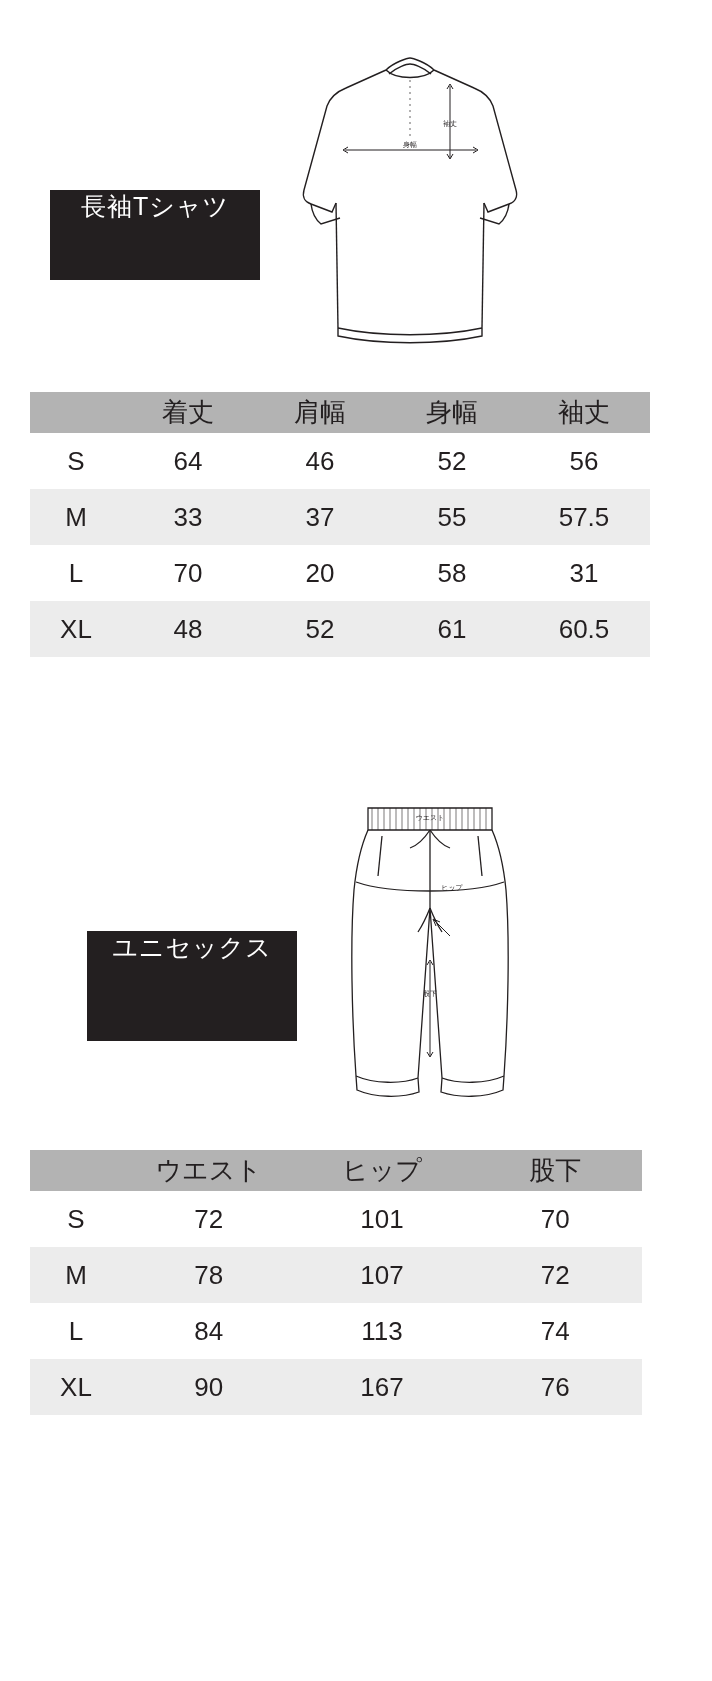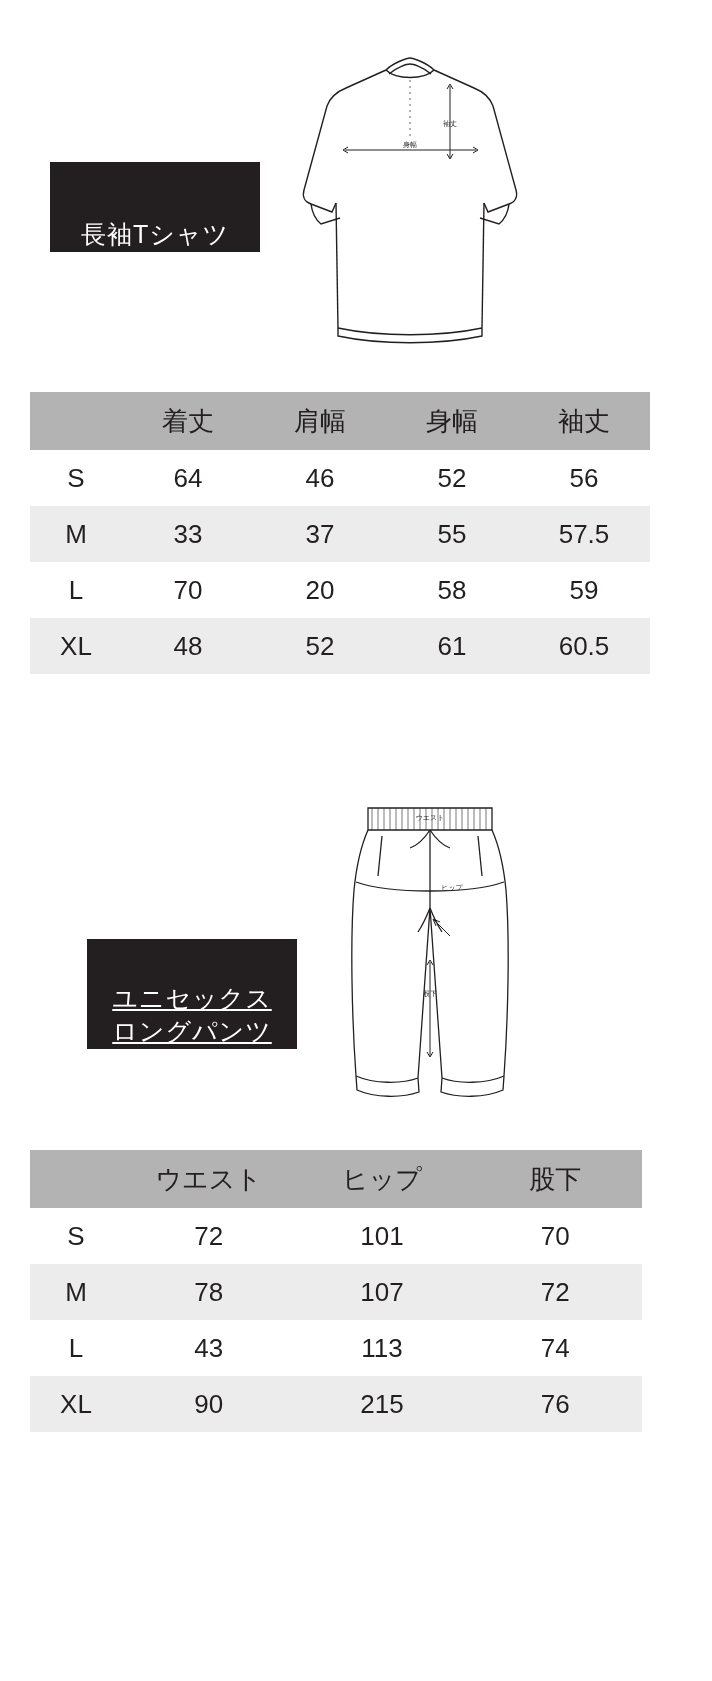--- a/index.html
+++ b/index.html
@@ -20,40 +20,40 @@
   .section {
     position: relative;
     width: 712px;
   }
 
   .label-box {
     position: absolute;
     background: #231f20;
     color: #ffffff;
     display: flex;
-    align-items: flex-end;
+    align-items: flex-start;
     justify-content: center;
     text-align: center;
     font-size: 25px;
     line-height: 1.35;
     letter-spacing: 1px;
     font-weight: 400;
+    margin-top: 28px;
   }
   .label-box.shirt {
     left: 50px;
     top: 162px;
     width: 210px;
     height: 90px;
   }
   .label-box.pants {
     left: 87px;
-    top: 939px;
+    top: 903px;
     width: 210px;
     height: 110px;
-    text-decoration: underline;
   }
   .label-box span { display: block; }
 
   .illus {
     position: absolute;
   }
   .illus.shirt { left: 290px; top: 40px; }
   .illus.pants { left: 330px; top: 790px; }
 
   
@@ -62,21 +62,21 @@
     width: 612px;
     margin: 0 auto;
     table-layout: fixed;
   }
   table.shirt-table { width: 620px; }
   thead th {
     background: #b3b3b3;
     color: #231f20;
     font-weight: 400;
     font-size: 26px;
-    height: 58px;
+    height: 41px;
     text-align: center;
     vertical-align: middle;
   }
   tbody td {
     height: 56px;
     font-size: 26px;
     text-align: center;
     vertical-align: middle;
     font-weight: 400;
     color: #231f20;
@@ -159,40 +159,39 @@
           <td>33</td>
           <td>37</td>
           <td>55</td>
           <td>57.5</td>
         </tr>
         <tr class="odd">
           <td class="szcol">L</td>
           <td>70</td>
           <td>20</td>
           <td>58</td>
-          <td>59</td>
+          <td>31</td>
         </tr>
         <tr class="even">
           <td class="szcol">XL</td>
           <td>48</td>
           <td>52</td>
           <td>61</td>
           <td>60.5</td>
         </tr>
       </tbody>
     </table>
   </div>
 </div>
 
 <div class="section">
 
   <div class="label-box pants">
     <div>
       <span>ユニセックス</span>
-      <span>ロングパンツ</span>
     </div>
   </div>
 
   <div class="illus pants">
     <svg width="200" height="330" viewBox="0 0 200 330" xmlns="http://www.w3.org/2000/svg">
       <g fill="none" stroke="#231f20" stroke-width="1.3">
 
         <path d="M38 18 L162 18 L162 40 L38 40 Z"></path>
 
         <g stroke-width="0.6">
@@ -273,26 +272,26 @@
           <td>70</td>
         </tr>
         <tr class="even">
           <td class="szcol">M</td>
           <td>78</td>
           <td>107</td>
           <td>72</td>
         </tr>
         <tr class="odd">
           <td class="szcol">L</td>
-          <td>43</td>
+          <td>84</td>
           <td>113</td>
           <td>74</td>
         </tr>
         <tr class="even">
           <td class="szcol">XL</td>
           <td>90</td>
-          <td>215</td>
+          <td>167</td>
           <td>76</td>
         </tr>
       </tbody>
     </table>
   </div>
 </div>
 
 </body></html>

